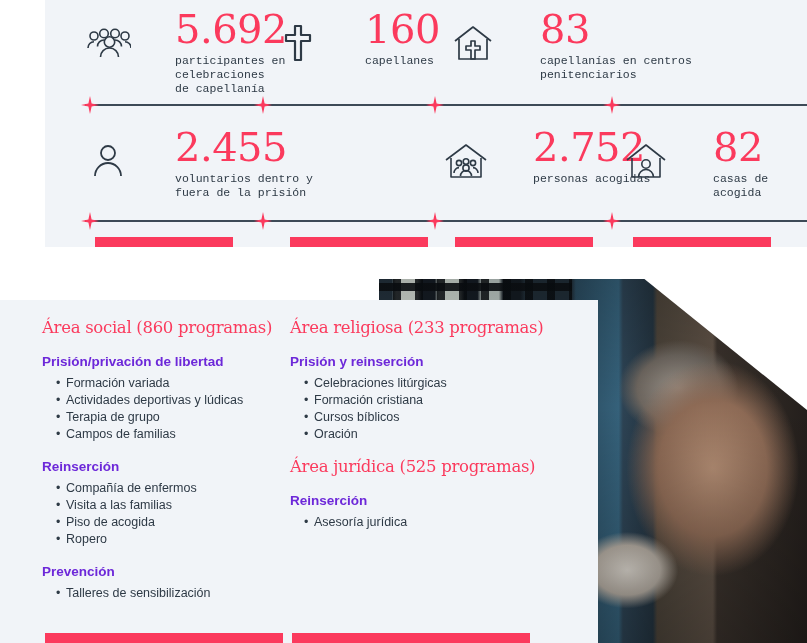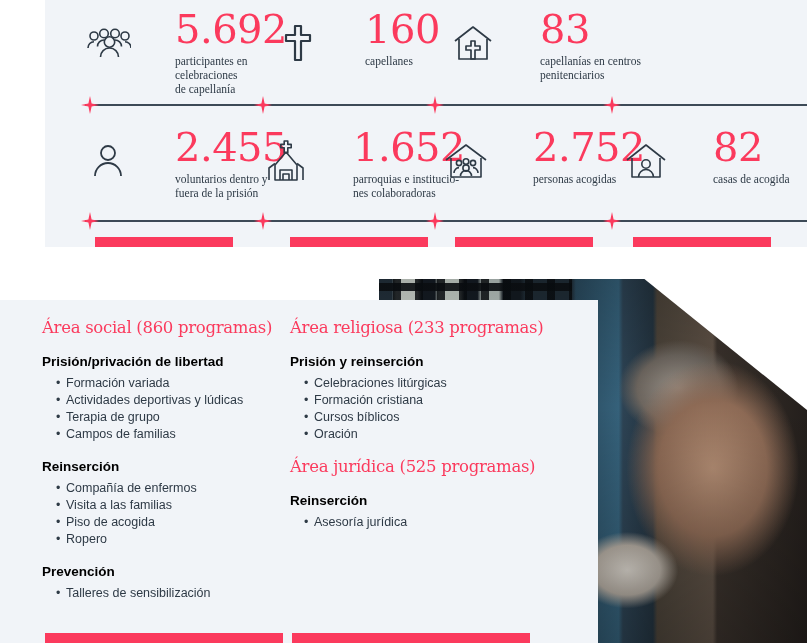--- a/index.html
+++ b/index.html
@@ -58,21 +58,21 @@
     font-family: "DejaVu Serif", "Liberation Serif", serif;
     font-size: 40px;
     line-height: 42px;
     color: #fb3a5d;
     letter-spacing: -0.5px;
     font-weight: 400;
     white-space: nowrap;
   }
 
   .stat-label {
-    font-family: Liberation Serif, serif;
+    font-family: Liberation Mono, monospace;
     font-size: 11.5px;
     line-height: 14px;
     color: #2e3a46;
     margin-top: 4px;
     font-weight: 400;
   }
 
   
   .timeline {
     position: absolute;
@@ -133,21 +133,21 @@
     color: #fb3a5d;
     letter-spacing: -0.3px;
     font-weight: 400;
     white-space: nowrap;
   }
 
   .group-heading {
     font-family: "Liberation Sans", sans-serif;
     font-size: 13.5px;
     font-weight: bold;
-    color: #000000;
+    color: #6d28d9;
     margin-top: 16px;
     margin-bottom: 6px;
   }
 
   .bullet-list { list-style: none; margin-left: 14px; }
   .bullet-list li {
     font-family: "Liberation Sans", sans-serif;
     font-size: 12.5px;
     line-height: 17px;
     color: #2e3a46;
@@ -333,38 +333,20 @@
       </div>
       <div class="stat-text">
         <div class="stat-number">2.455</div>
         <div class="stat-label">
           <span>voluntarios dentro y</span><br>
           <span>fuera de la prisión</span>
         </div>
       </div>
     </div>
 
-    <div class="stat-block" style="left:218px;">
-      <div class="stat-icon">
-        <svg width="42" height="44" viewBox="0 0 42 44" fill="none" stroke="#2e3a46" stroke-width="1.6" stroke-linejoin="round">
-          <path d="M19.2 2h3.6v3.4h3.4v3.4h-3.4V14h-3.6V8.8h-3.4V5.4h3.4z"></path>
-          <path d="M21 13L10 26v15h22V26z"></path>
-          <path d="M4 41V29l6-4.5M38 41V29l-6-4.5"></path>
-          <path d="M15 41V31h12v10"></path>
-          <path d="M18 41v-6h6v6"></path>
-        </svg>
-      </div>
-      <div class="stat-text">
-        <div class="stat-number">1.652</div>
-        <div class="stat-label">
-          <span>parroquias e institucio-</span><br>
-          <span>nes colaboradoras</span>
-        </div>
-      </div>
-    </div>
 
     <div class="stat-block" style="left:398px;">
       <div class="stat-icon">
         <svg width="46" height="40" viewBox="0 0 46 40" fill="none" stroke="#2e3a46" stroke-width="1.6" stroke-linejoin="round">
           <path d="M3 19L23 4l20 15"></path>
           <path d="M8 17v19h30V17"></path>
           <circle cx="16" cy="22" r="2.6"></circle>
           <circle cx="23" cy="20.5" r="2.8"></circle>
           <circle cx="30" cy="22" r="2.6"></circle>
           <path d="M11 32c0-3 2.3-5.4 5-5.4"></path>

